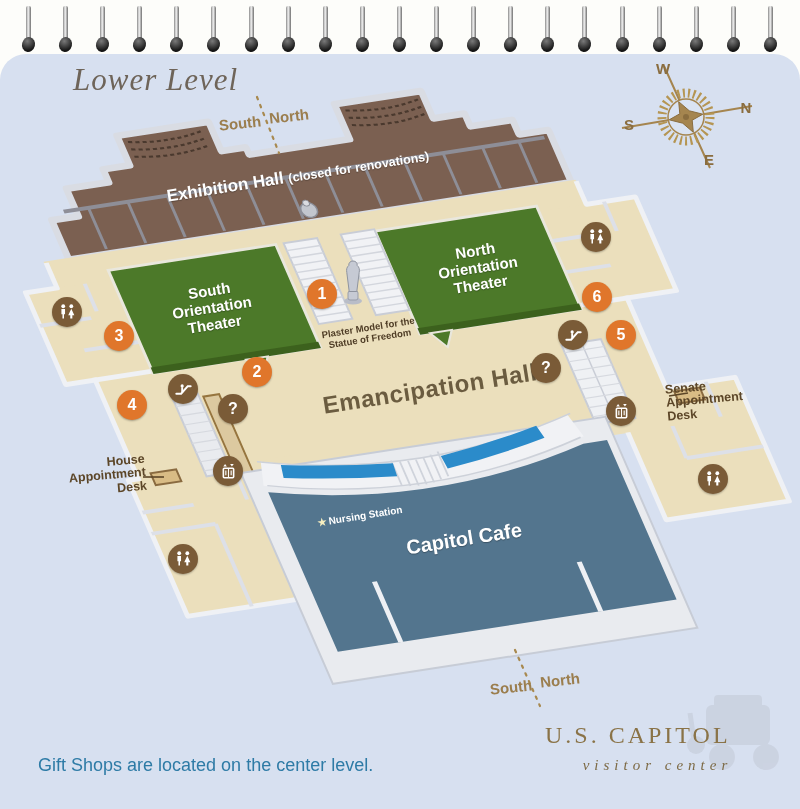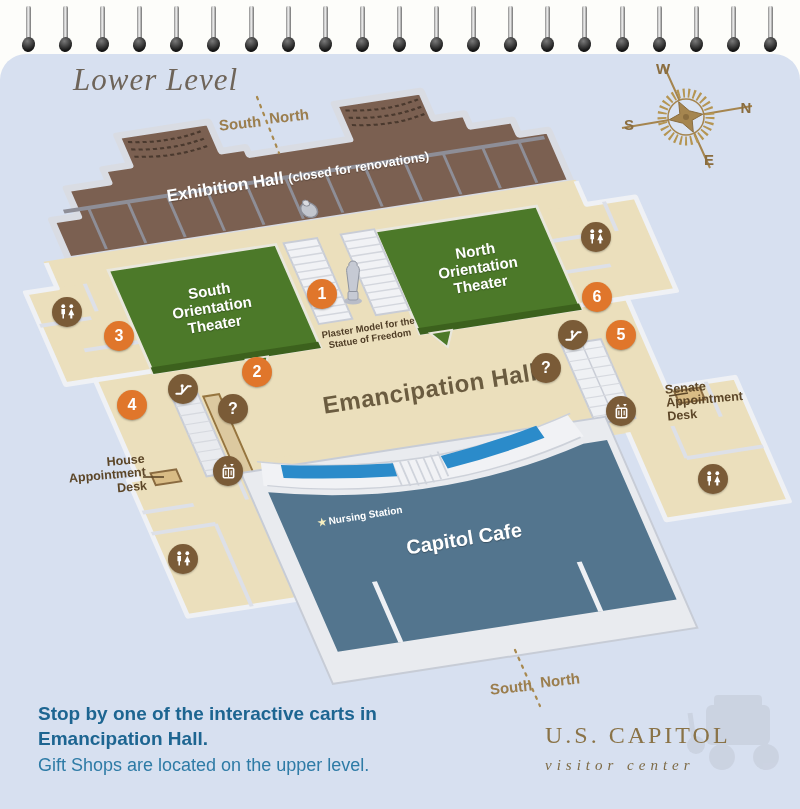--- a/index.html
+++ b/index.html
@@ -30,21 +30,21 @@
   .desk-house{width:102px;text-align:right;}
   .desk-senate{width:104px;text-align:left;}
   .dir{font-size:15px;font-weight:bold;color:#9b7e4e;}
   .marker{width:30px;height:30px;border-radius:50%;background:#e0762b;color:#fff;font-size:16px;font-weight:bold;display:flex;align-items:center;justify-content:center;box-shadow:0 1px 2px rgba(0,0,0,.3);}
   .icn{width:30px;height:30px;border-radius:50%;background:#7a5b37;display:flex;align-items:center;justify-content:center;box-shadow:0 1px 2px rgba(0,0,0,.28);}
   .icn.q{color:#fff;font-weight:bold;font-size:16px;}
   .cmp{font-size:15px;font-weight:bold;color:#8a6d3f;}
   .foot-bold{position:absolute;left:38px;top:702px;width:340px;z-index:10;font-size:19px;font-weight:bold;color:#1d6591;line-height:1.3;white-space:normal;}
   .foot-reg{position:absolute;left:38px;top:755px;z-index:10;font-size:18px;color:#2e7ba6;}
   .logo-main{position:absolute;left:545px;top:722px;width:225px;z-index:10;text-align:left;font-family:"Liberation Serif",serif;font-size:24px;letter-spacing:3px;color:#8a7347;}
-  .logo-sub{position:absolute;left:545px;top:757px;width:225px;z-index:10;font-family:"Liberation Serif",serif;font-style:italic;font-size:15px;letter-spacing:5px;color:#7d6a45;}
+  .logo-sub{position:absolute;left:545px;top:757px;width:225px;z-index:10;text-align:center;font-family:"Liberation Serif",serif;font-style:italic;font-size:15px;letter-spacing:5px;color:#7d6a45;}
 </style>
 </head>
 <body>
 
 <div class="stage">
   <div class="page"></div>
 
   <div class="binding">
     <span class="ring"></span>
       <span class="ring"></span>
@@ -287,17 +287,16 @@
         <path d="M6.4,2 L8.3,4.8 H4.5 Z" fill="#fff"></path>
         <path d="M11.7,2 h3.8 L13.6,4.8 Z" fill="#fff"></path>
         <rect x="4.6" y="6.6" width="10.8" height="10" rx="1" fill="none" stroke="#fff" stroke-width="1.7"></rect>
         <path d="M10,6.6 V16.6 M7.2,9 v5 M12.8,9 v5" stroke="#fff" stroke-width="1.2"></path>
       </svg>
   </div>
 
   <div class="ov icn q" style="left:233px;top:409px;">?</div>
   <div class="ov icn q" style="left:546px;top:368px;">?</div>
 
-  <div class="foot-bold">Stop by one of the interactive carts in Emancipation Hall.</div>
-  <div class="foot-reg">Gift Shops are located on the upper level.</div>
+  <div class="foot-reg">Gift Shops are located on the center level.</div>
   <div class="logo-main">U.S. CAPITOL</div>
   <div class="logo-sub">visitor center</div>
 </div>
 
 </body></html>

